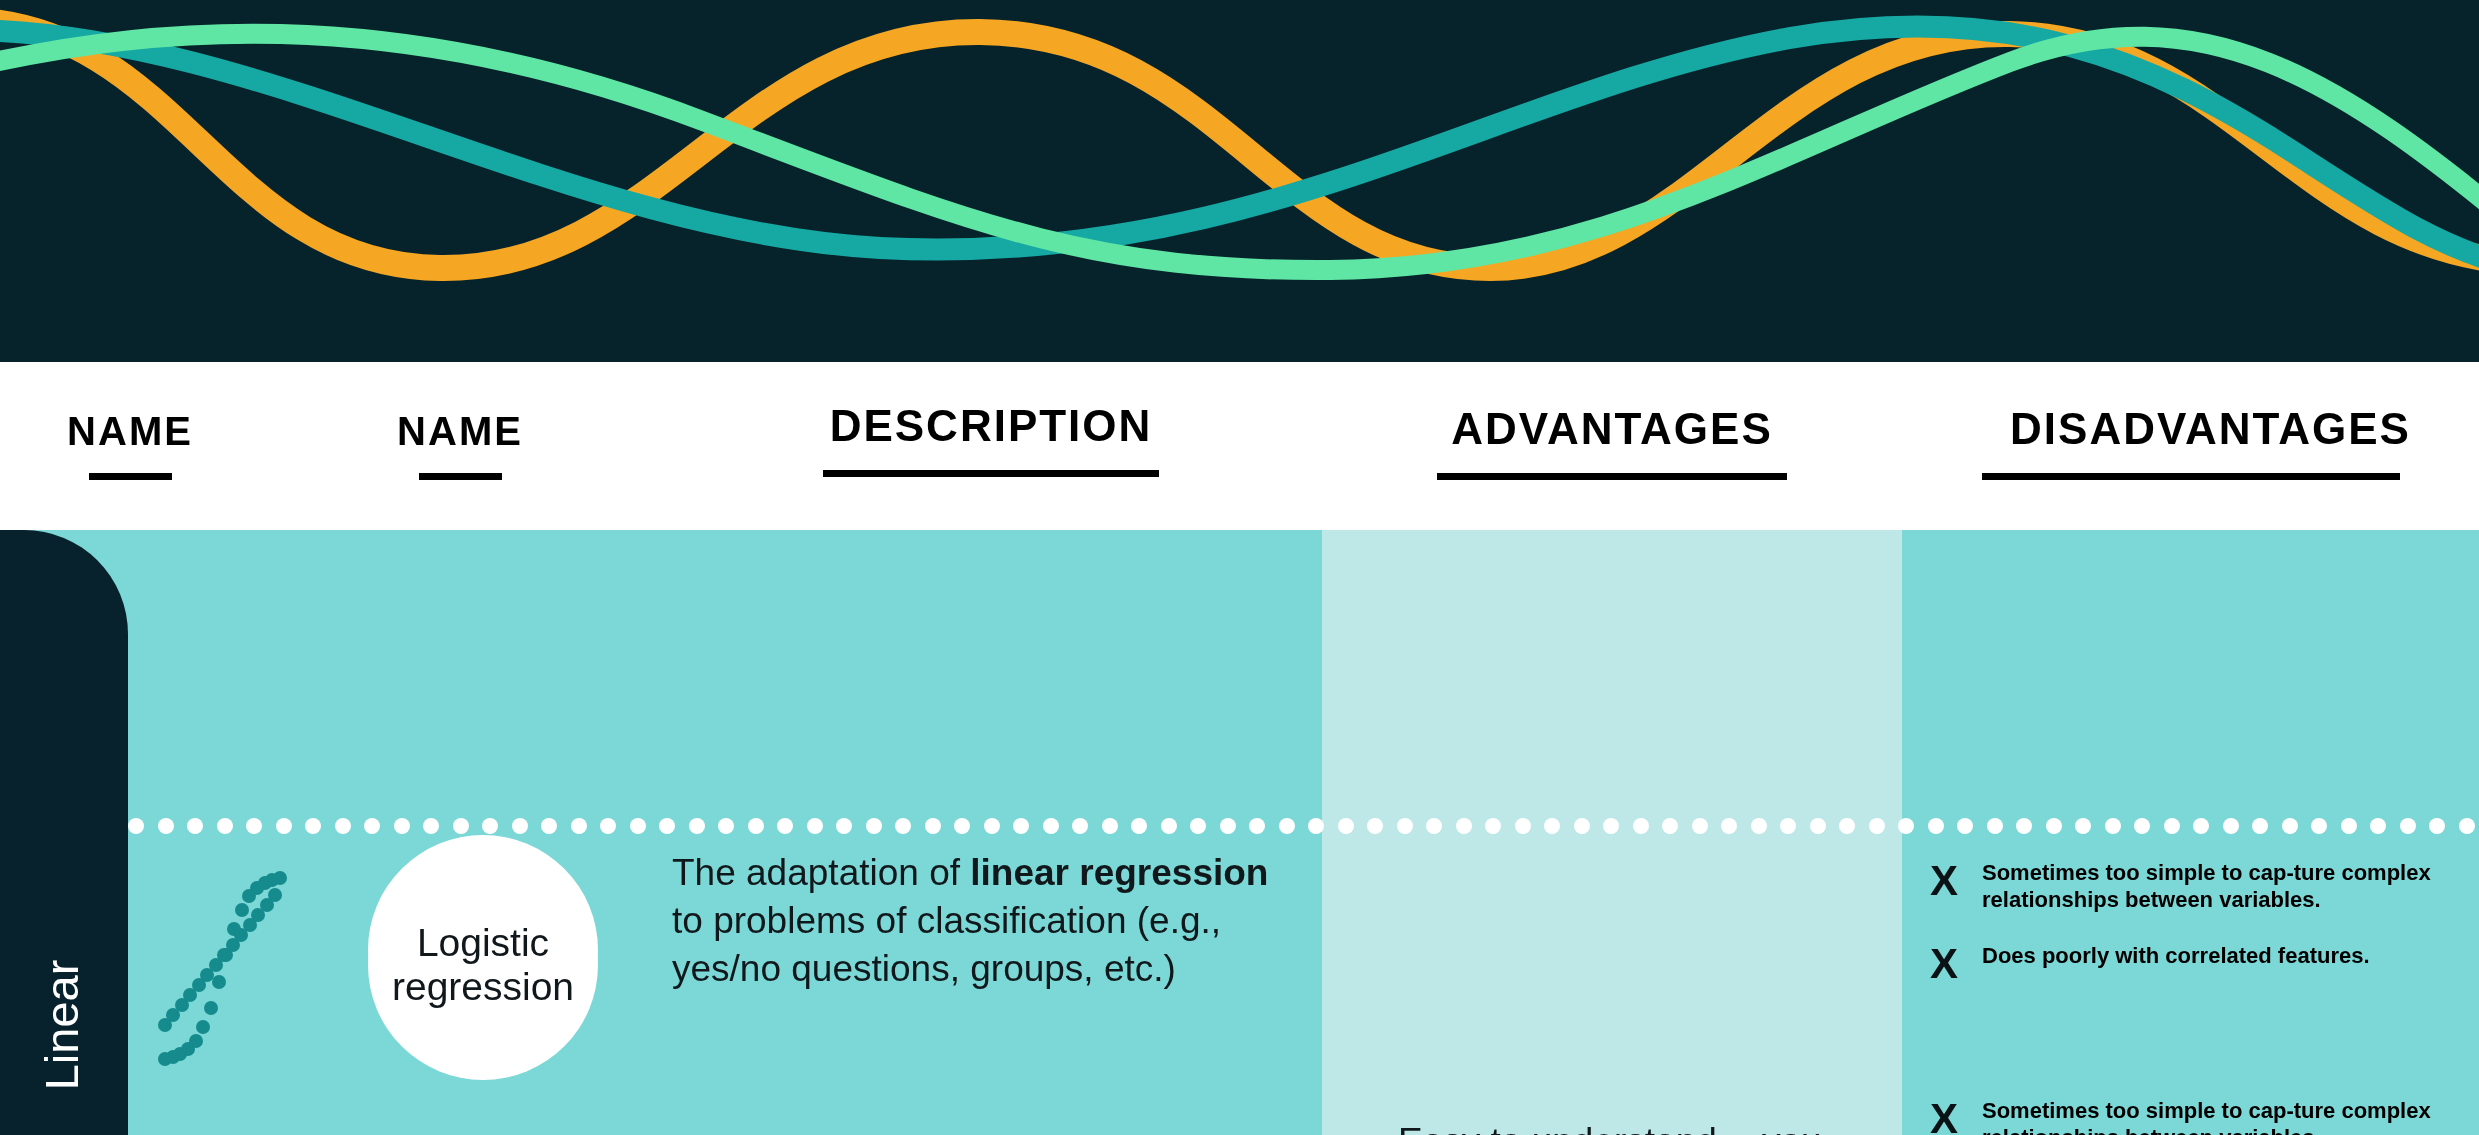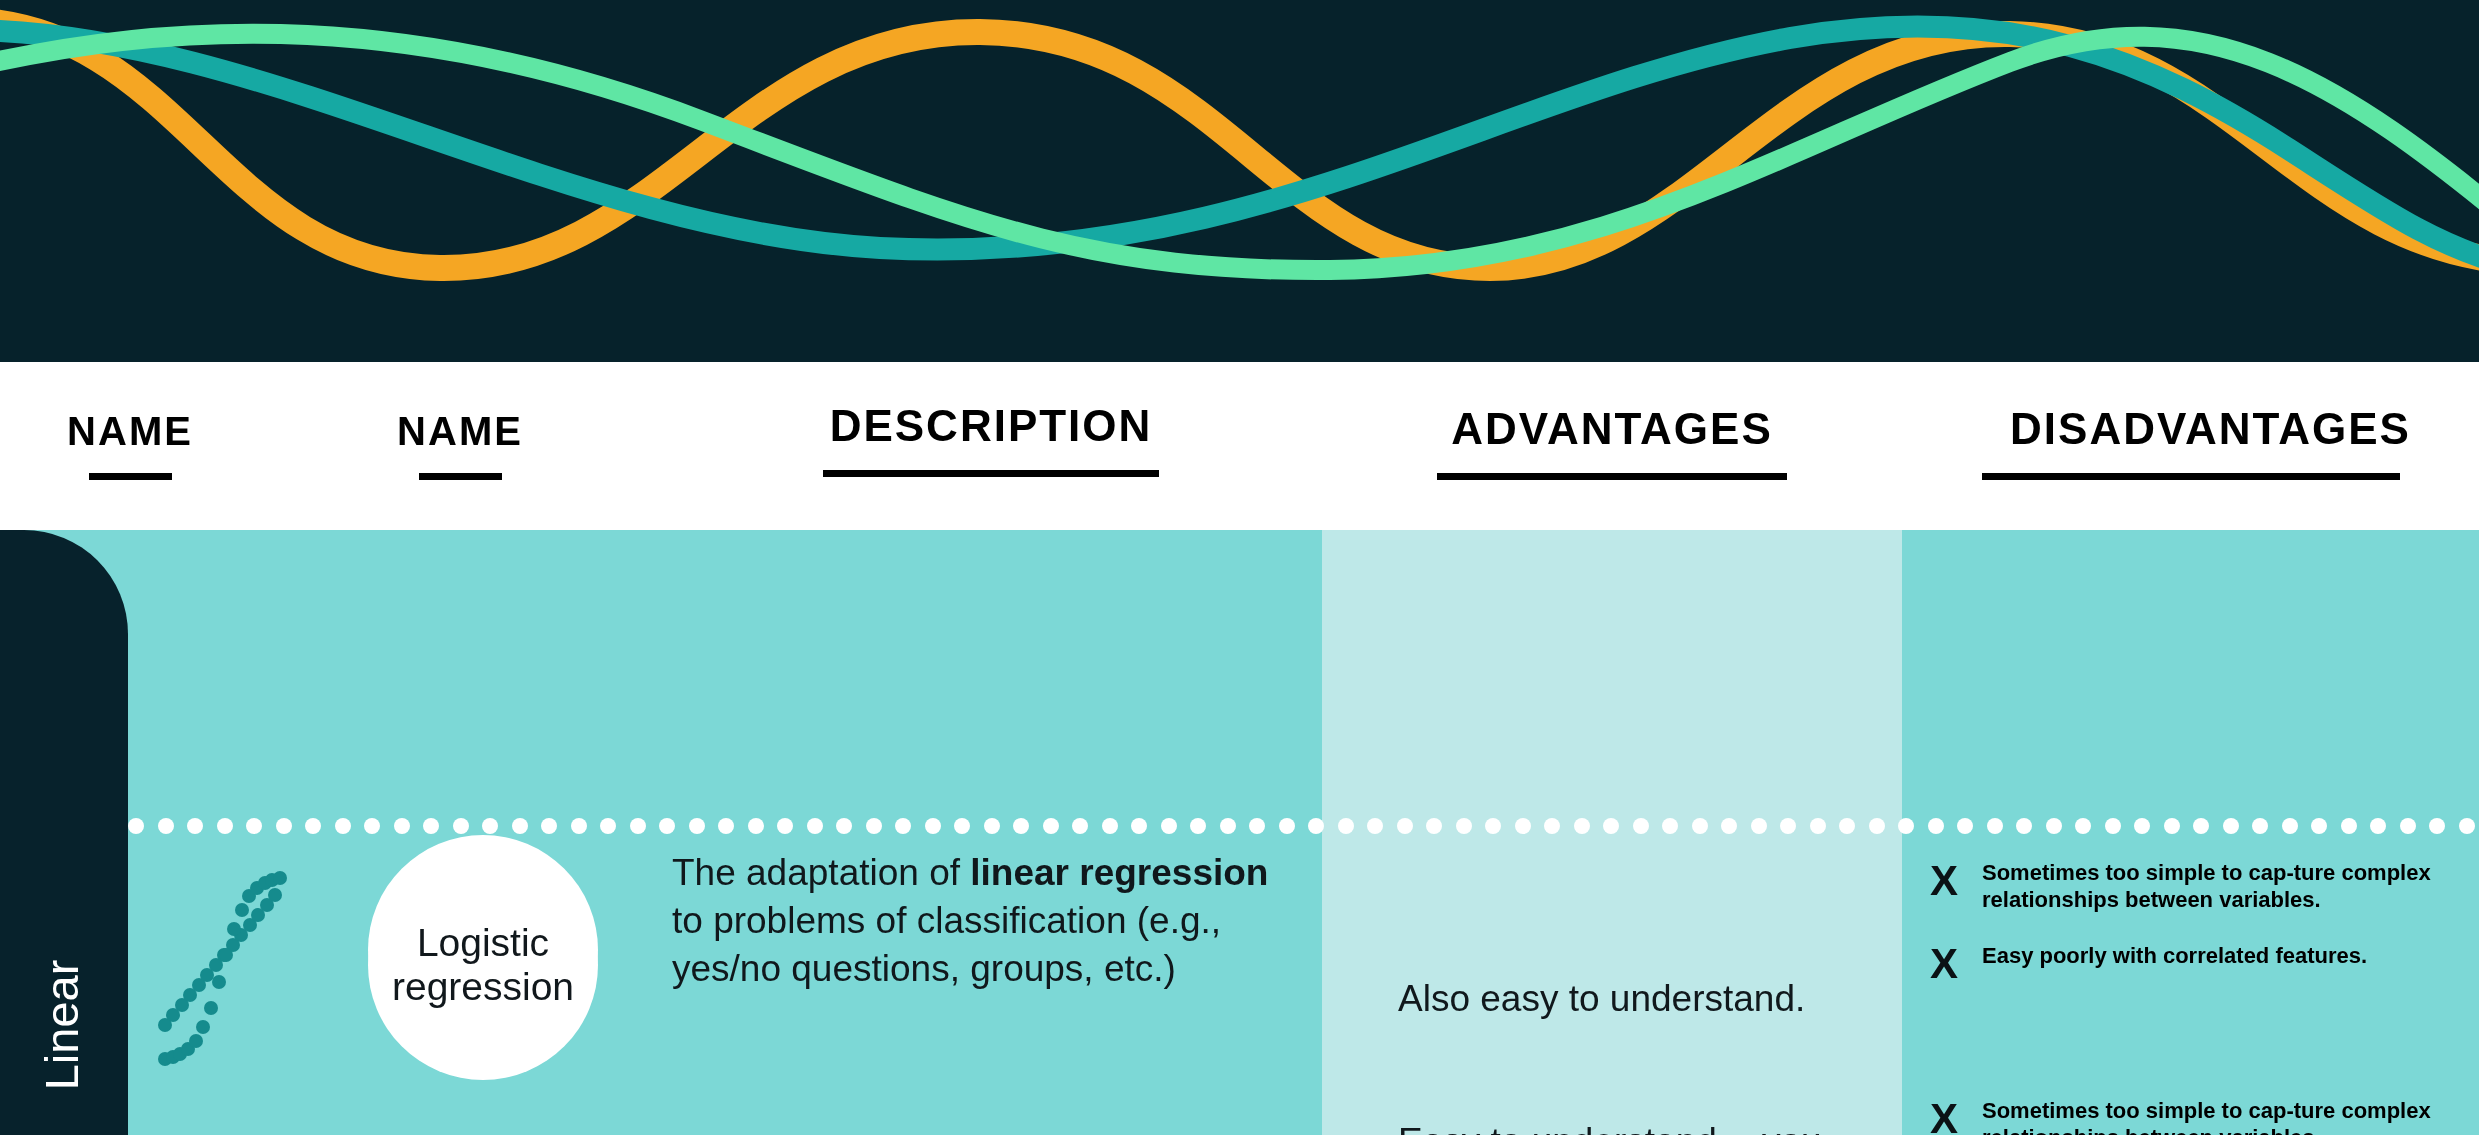--- a/index.html
+++ b/index.html
@@ -345,27 +345,26 @@
       <span>
         <span>Logistic</span><br>
         <span>regression</span>
       </span>
     </div>
 
     <div class="desc-cell" style="top:15px;">
       <span>The adaptation of </span><b>linear regression</b><span> to problems of classification (e.g., yes/no questions, groups, etc.)</span>
     </div>
 
-    <div class="adv-cell" style="top:140px;">Also easy to understand.</div>
 
     <div class="dis-cell" style="top:25px;">
       <div class="dis-item">
         <div class="dis-x">X</div>
         <div class="dis-text">Sometimes too simple to cap-ture complex relationships between variables.</div>
       </div>
       <div class="dis-item" style="margin-top:22px;">
         <div class="dis-x">X</div>
-        <div class="dis-text">Easy poorly with correlated features.</div>
+        <div class="dis-text">Does poorly with correlated features.</div>
       </div>
     </div>
   </div>
 
 </div>
 
 </body></html>

